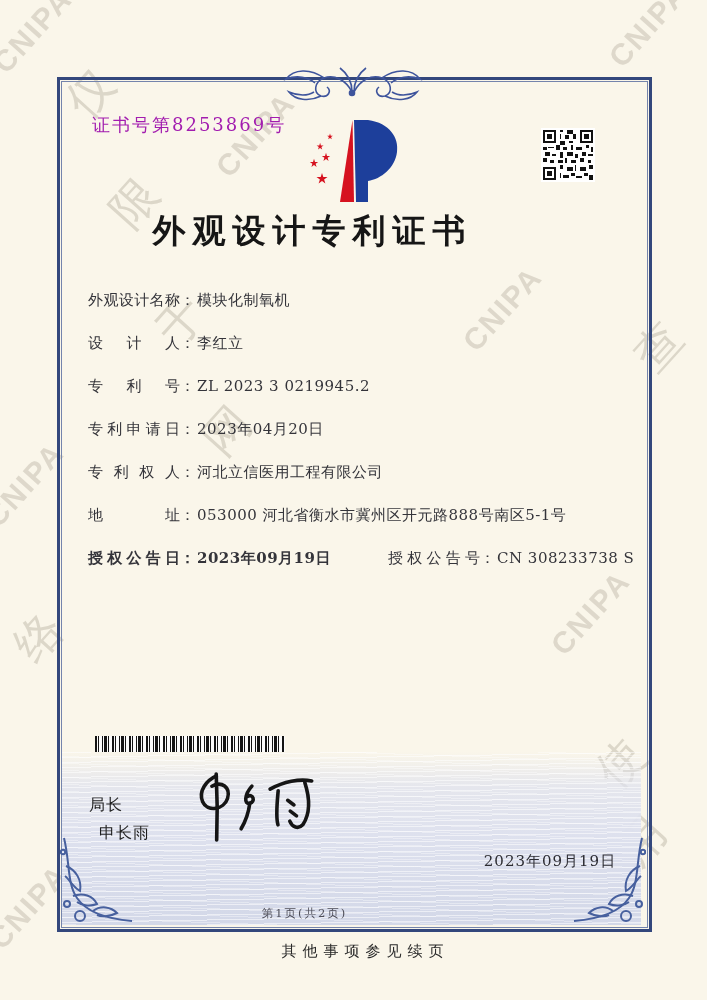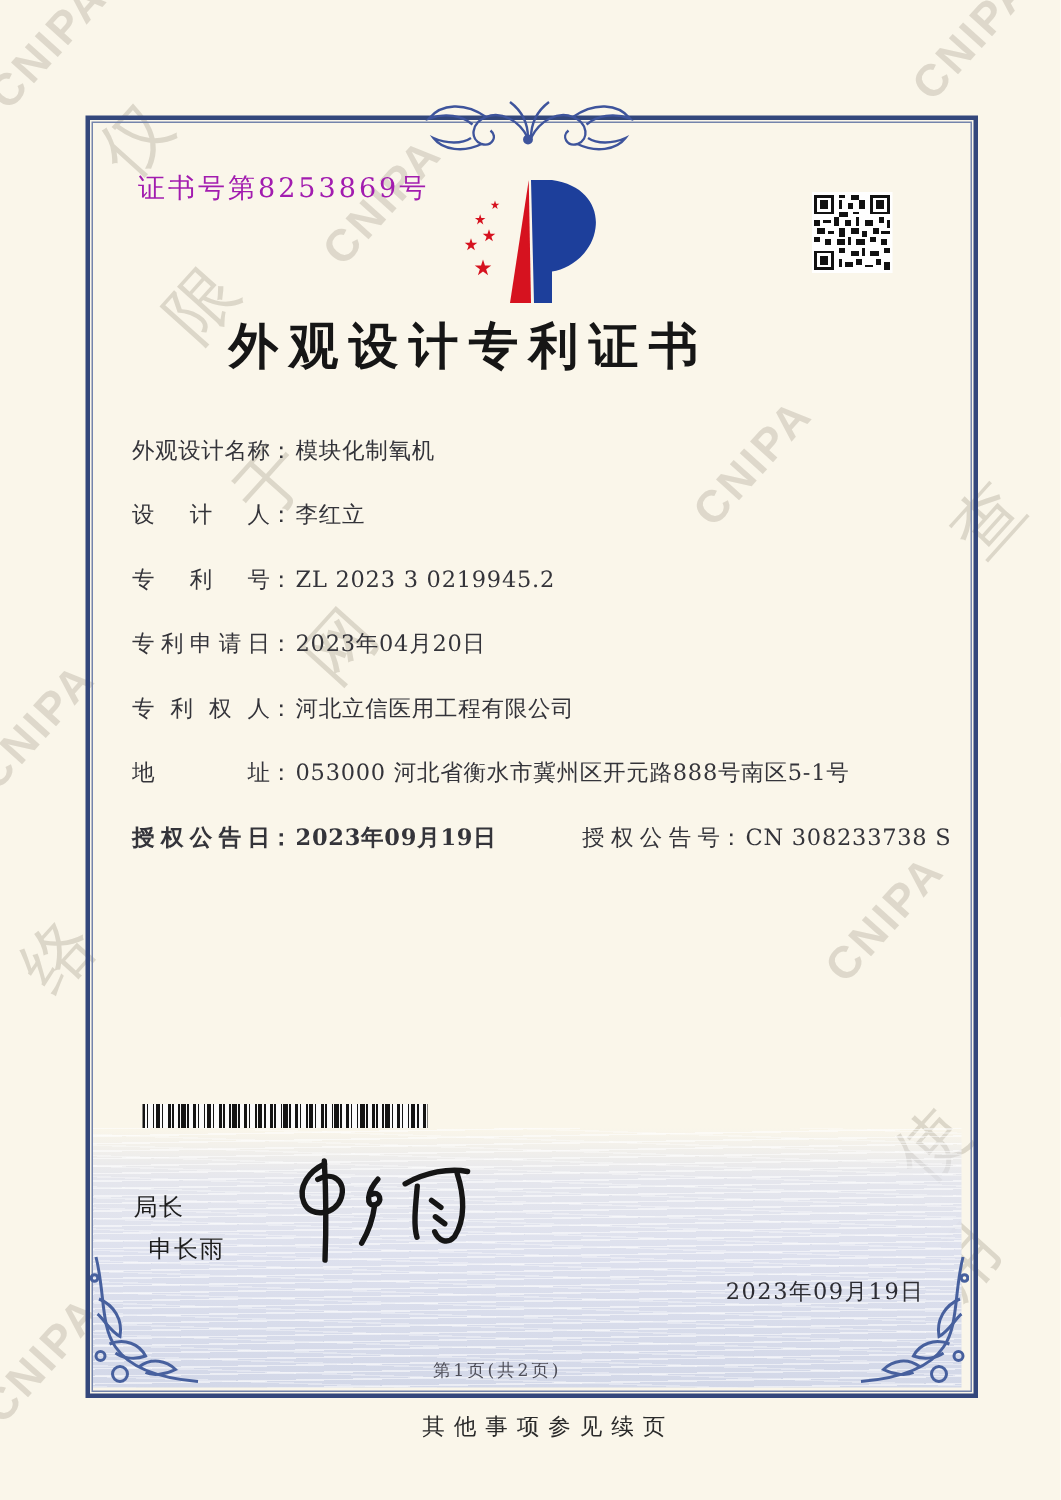--- a/index.html
+++ b/index.html
@@ -52,21 +52,21 @@
     background:repeating-linear-gradient(90deg,
       #141414 0 2px, #fbfbfb 2px 3px, #141414 3px 4px, #fbfbfb 4px 7px,
       #141414 7px 8px, #fbfbfb 8px 9px, #141414 9px 12px, #fbfbfb 12px 13px,
       #141414 13px 14px, #fbfbfb 14px 17px);
   }
   
   .signer-title{position:absolute; left:89px; top:795px; font-size:16px; color:#1d1d1d; letter-spacing:1px;}
   .signer-name{position:absolute; left:89px; top:823px; font-size:16px; color:#1d1d1d; letter-spacing:1px;margin-left:10px;}
   .signature{position:absolute; left:185px; top:770px;}
   .issue-date{position:absolute; left:470px; top:852px; width:160px; text-align:center; font-size:15px; color:#2c2c32; letter-spacing:1px;}
-  .page-info{position:absolute; left:0; top:906px; width:609px; text-align:center; font-size:11.5px; color:#4e4e58; letter-spacing:2px;padding-left:27px;}
+  .page-info{position:absolute; left:0; top:906px; width:609px; text-align:center; font-size:11.5px; color:#4e4e58; letter-spacing:2px;}
   .footer-note{position:absolute; left:12px; top:942px; width:707px; text-align:center; font-size:15px; color:#2a2a2a; letter-spacing:6px;}
   
   .ornament-top{position:absolute; left:248px; top:52px;}
   .corner{position:absolute;}
   .corner.bl{left:60px; top:834px;}
   .corner.br{left:568px; top:834px; transform:scaleX(-1);}
 </style>
 </head>
 <body>
 

